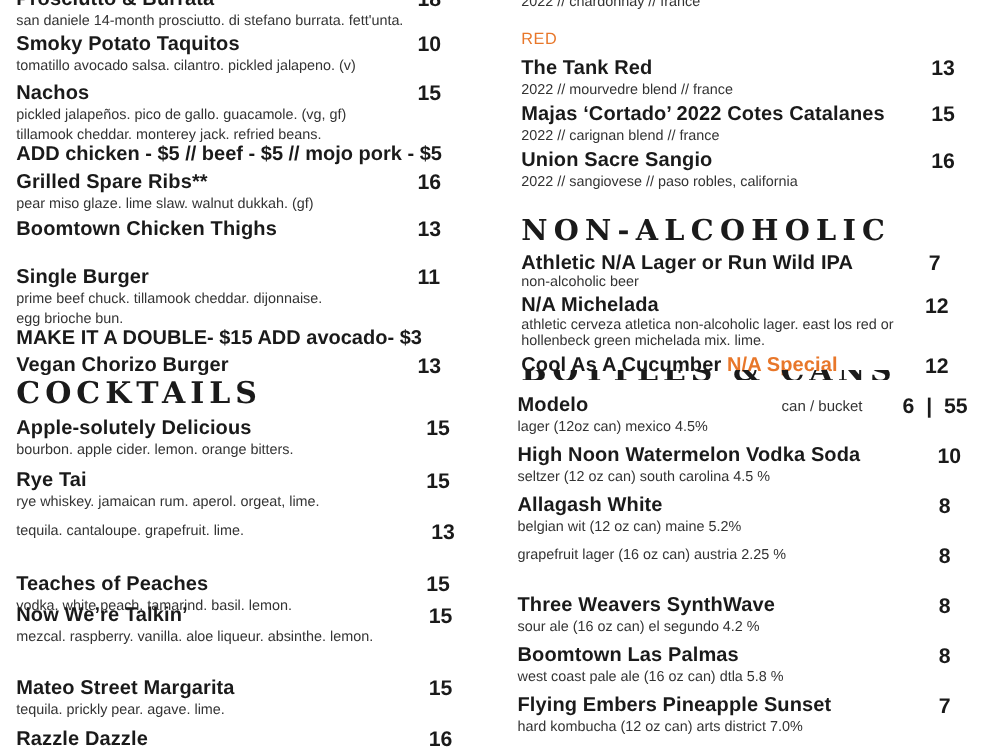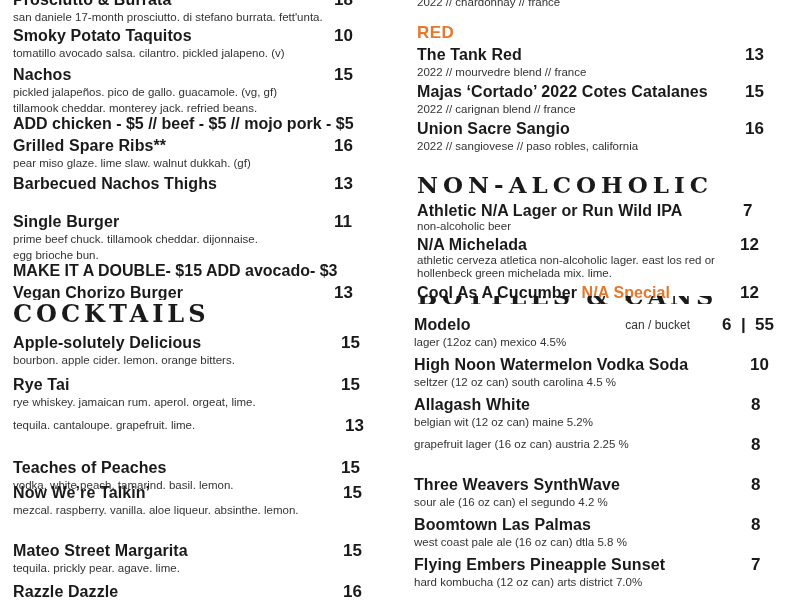--- a/index.html
+++ b/index.html
@@ -22,21 +22,21 @@
   }
   .desc { font-size: 11.5px; line-height: 16px; color: #333; white-space: nowrap; }
   .addon { font-size: 16px; line-height: 16px; font-weight: 700; color: #1a1a1a; white-space: nowrap; }
   .section-head {
     position: absolute; left: 0;
     font-family: "DejaVu Serif", "Liberation Serif", serif;
     font-weight: 700; font-size: 24px; letter-spacing: 4px; line-height: 26px;
     color: #1a1a1a; white-space: nowrap;
   }
   .sub-head {
-    position: absolute; left: 3px; font-weight: 700; font-size: 17px; color: #e8772a;
+    position: absolute; left: 3px; font-weight: 400; font-size: 13px; color: #e8772a;
     letter-spacing: 0.5px;
     text-align: center;
   }
   .orange { color: #e8772a; }
   .clip-head {
     position: absolute; left: 0; top: 296px; height: 8px; overflow: hidden; width: 320px;
   }
   .clip-head span {
     display: block; margin-top: -14px;
     font-family: "DejaVu Serif", serif; font-weight: 700; font-size: 24px; letter-spacing: 4px;
@@ -44,41 +44,41 @@
   }
   .unit { position: absolute; right: 96px; top: 2px; font-size: 12px; color: #333; }
 </style>
 </head>
 <body>
 
 <div class="col left">
   <div class="item" style="top:-9px">
     <div class="name">Prosciutto &amp; Burrata</div>
     <div class="price" style="left:321px">18</div>
-    <div class="desc">san daniele 17-month prosciutto. di stefano burrata. fett'unta.</div>
+    <div class="desc">san daniele 14-month prosciutto. di stefano burrata. fett'unta.</div>
   </div>
   <div class="item" style="top:27px">
     <div class="name">Smoky Potato Taquitos</div>
     <div class="price" style="left:321px">10</div>
     <div class="desc">tomatillo avocado salsa. cilantro. pickled jalapeno. (v)</div>
   </div>
   <div class="item" style="top:66px">
     <div class="name">Nachos</div>
     <div class="price" style="left:321px">15</div>
     <div class="desc">pickled jalapeños. pico de gallo. guacamole. (vg, gf)</div>
     <div class="desc">tillamook cheddar. monterey jack. refried beans.</div>
     <div class="addon">ADD chicken - $5 // beef - $5 // mojo pork - $5</div>
   </div>
   <div class="item" style="top:137px">
     <div class="name">Grilled Spare Ribs**</div>
     <div class="price" style="left:321px">16</div>
     <div class="desc">pear miso glaze. lime slaw. walnut dukkah. (gf)</div>
   </div>
   <div class="item" style="top:175px">
-    <div class="name">Barbecued Nachos Thighs</div>
+    <div class="name">Boomtown Chicken Thighs</div>
     <div class="price" style="left:321px">13</div>
   </div>
   <div class="item" style="top:213px">
     <div class="name">Single Burger</div>
     <div class="price" style="left:321px">11</div>
     <div class="desc">prime beef chuck. tillamook cheddar. dijonnaise.</div>
     <div class="desc">egg brioche bun.</div>
     <div class="addon">MAKE IT A DOUBLE- $15 ADD avocado- $3</div>
   </div>
   <div class="item" style="top:284px; height:16px; overflow:hidden">

